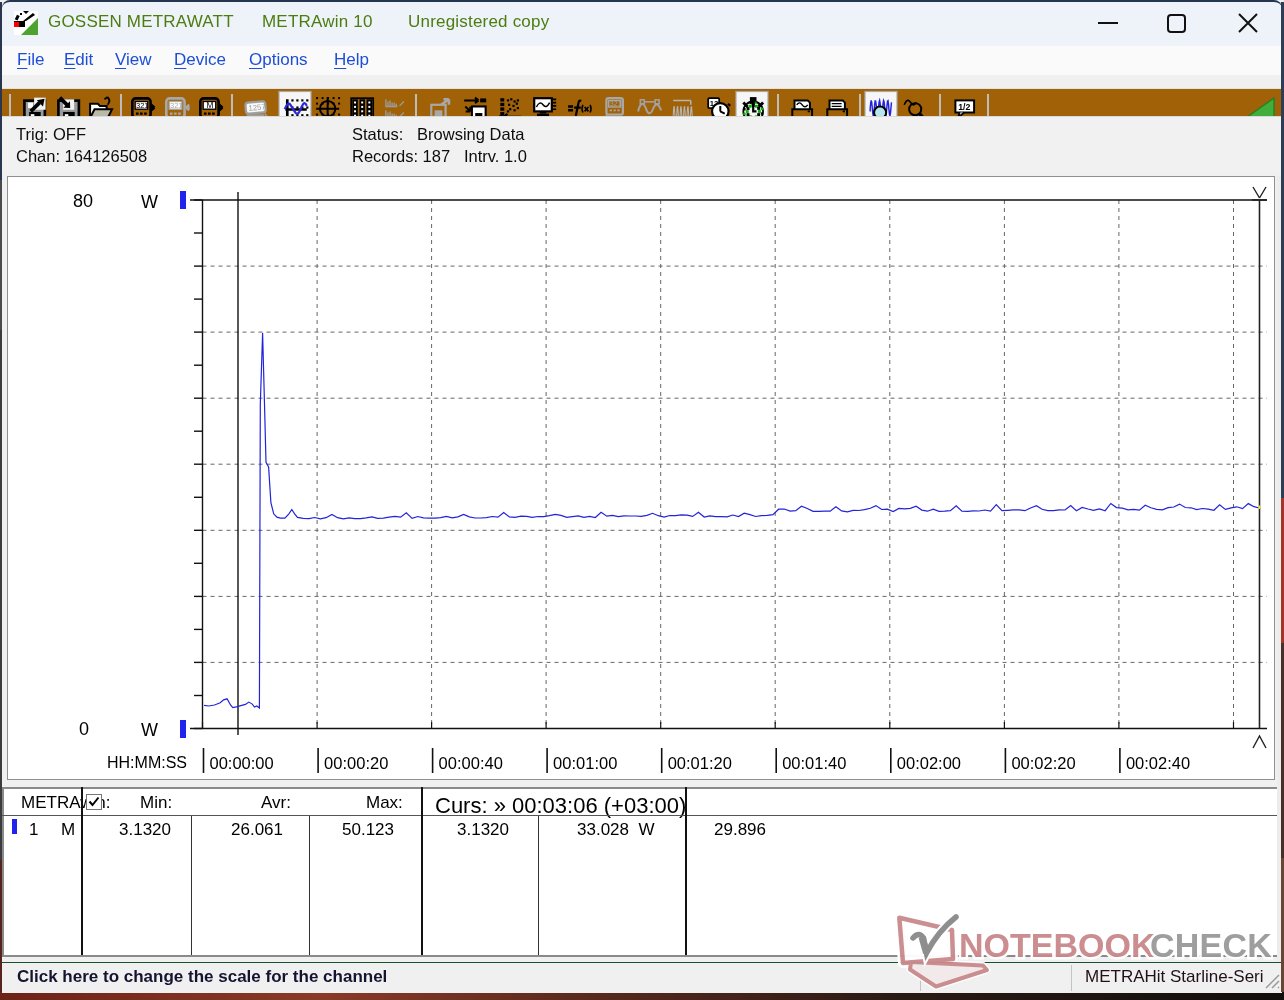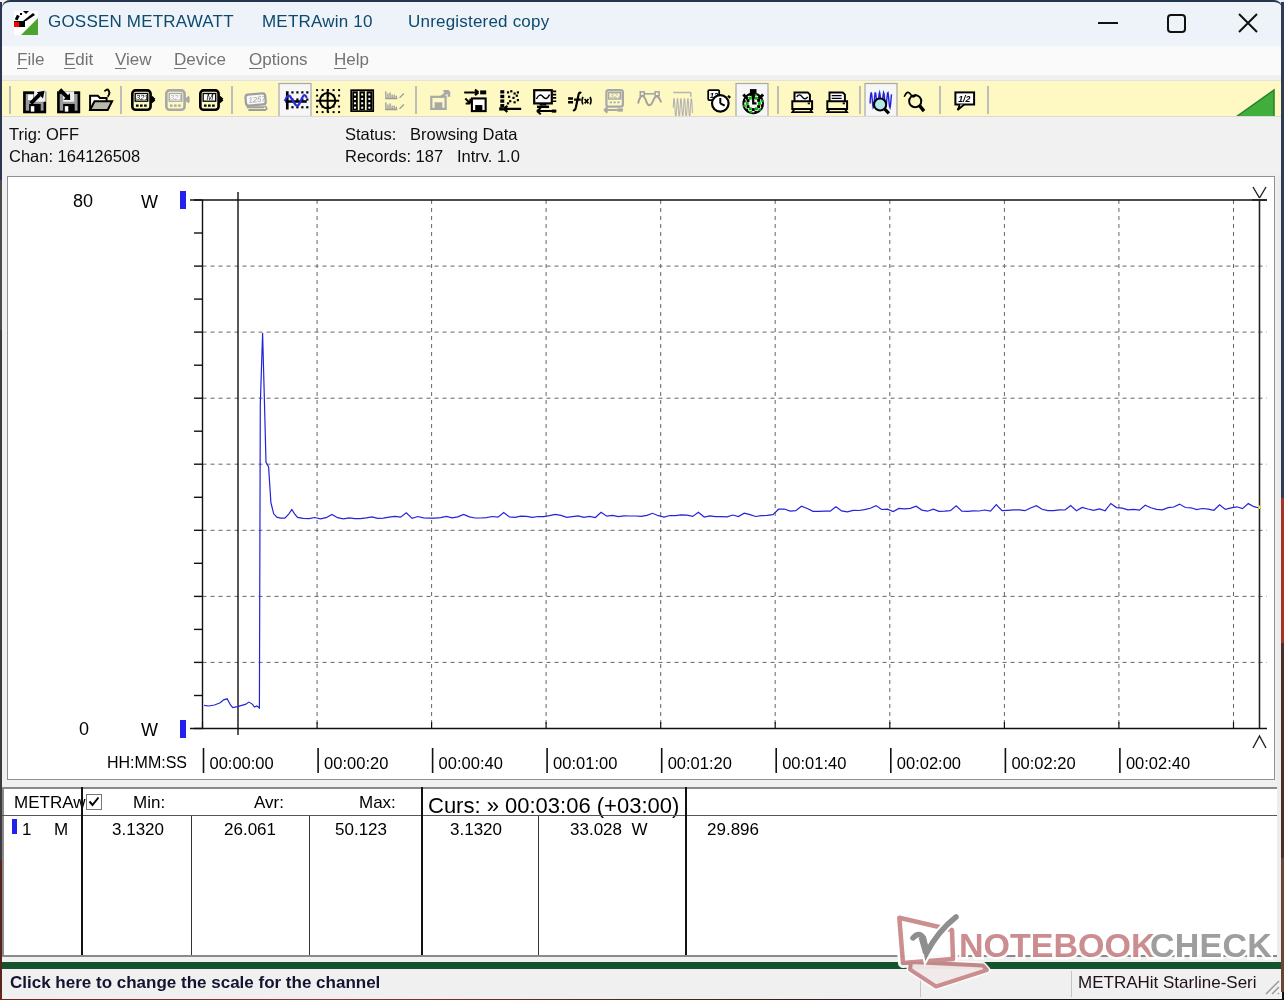--- a/index.html
+++ b/index.html
@@ -1,31 +1,31 @@
 <!DOCTYPE html>
 <html><head><meta charset="utf-8">
 <style>
 html,body{margin:0;padding:0;}
 body{width:1284px;height:1000px;position:relative;overflow:hidden;
  font-family:"Liberation Sans",sans-serif;background:#f0f0f0;}
 .abs{position:absolute;}
 #titlebar{position:absolute;left:2px;top:0;width:1280px;height:46px;background:#eef3fa;
  border-top:2px solid #24364f;border-radius:8px 8px 0 0;}
-#titletext{position:absolute;left:48px;top:12px;width:1100px;font-size:17px;color:#0c4a6e;letter-spacing:0.2px;}
-#menubar{position:absolute;left:2px;top:46px;width:1280px;height:29px;background:#fafafa;font-size:17px;color:#737373;}
+#titletext{position:absolute;left:48px;top:12px;width:1100px;font-size:17px;color:#4d7c0f;letter-spacing:0.2px;}
+#menubar{position:absolute;left:2px;top:46px;width:1280px;height:29px;background:#fafafa;font-size:17px;color:#1d4ed8;}
 .mi{position:absolute;top:4px;}
 #menubar u{text-decoration-thickness:1px;text-underline-offset:3px;}
-#toolbar{position:absolute;left:2px;top:80px;width:1280px;height:39px;background:#fef9c3;border-top:1px solid #e2e2e2;font-style:italic;}
+#toolbar{position:absolute;left:2px;top:88px;width:1280px;height:39px;background:#a16207;border-top:1px solid #e2e2e2;}
 #infobar{position:absolute;left:2px;top:116px;width:1280px;height:55px;background:#f1f1f1;border-top:1px solid #dadada;font-size:16.5px;color:#0d0d0d;}
 #chartpanel{position:absolute;left:7px;top:176px;width:1268px;height:604px;background:#fff;border:1px solid #8e9092;box-sizing:border-box;}
 #tablepanel{position:absolute;left:2px;top:787px;width:1278px;height:170px;background:#fff;border:2px solid #8a8a8a;border-right:1px solid #999;box-sizing:border-box;}
-#statusbar{position:absolute;left:2px;top:962px;width:1280px;height:30px;background:#f0f0f0;border-top:7px solid #14532d;}
+#statusbar{position:absolute;left:2px;top:962px;width:1280px;height:30px;background:#f0f0f0;border-top:1px solid #14532d;}
 #bottomband{position:absolute;left:0px;top:992px;width:1284px;height:8px;
  background:linear-gradient(90deg,#6b2418 0%,#8a3a28 25%,#5a2a1e 45%,#2a1a14 70%,#120e0c 100%);}
-.tt{position:absolute;white-space:pre;}
+.tt{position:absolute;white-space:pre;margin-left:7px;}
 svg{display:block;}
 </style></head><body>
 <div id="bottomband"></div>
 <div id="titlebar"></div>
 <svg class="abs" style="left:14px;top:11px" width="24" height="24" viewBox="0 0 24 24">
  <rect x="0" y="0" width="24" height="24" fill="#fff"></rect>
  <polygon points="7,24 24,24 24,7" fill="#4da32f"></polygon>
  <rect x="0" y="10" width="11" height="6" fill="#000"></rect>
  <rect x="0" y="11" width="5" height="5" fill="#f00"></rect>
  <polygon points="9,10 19,2 21,4 12,10" fill="#000"></polygon>

